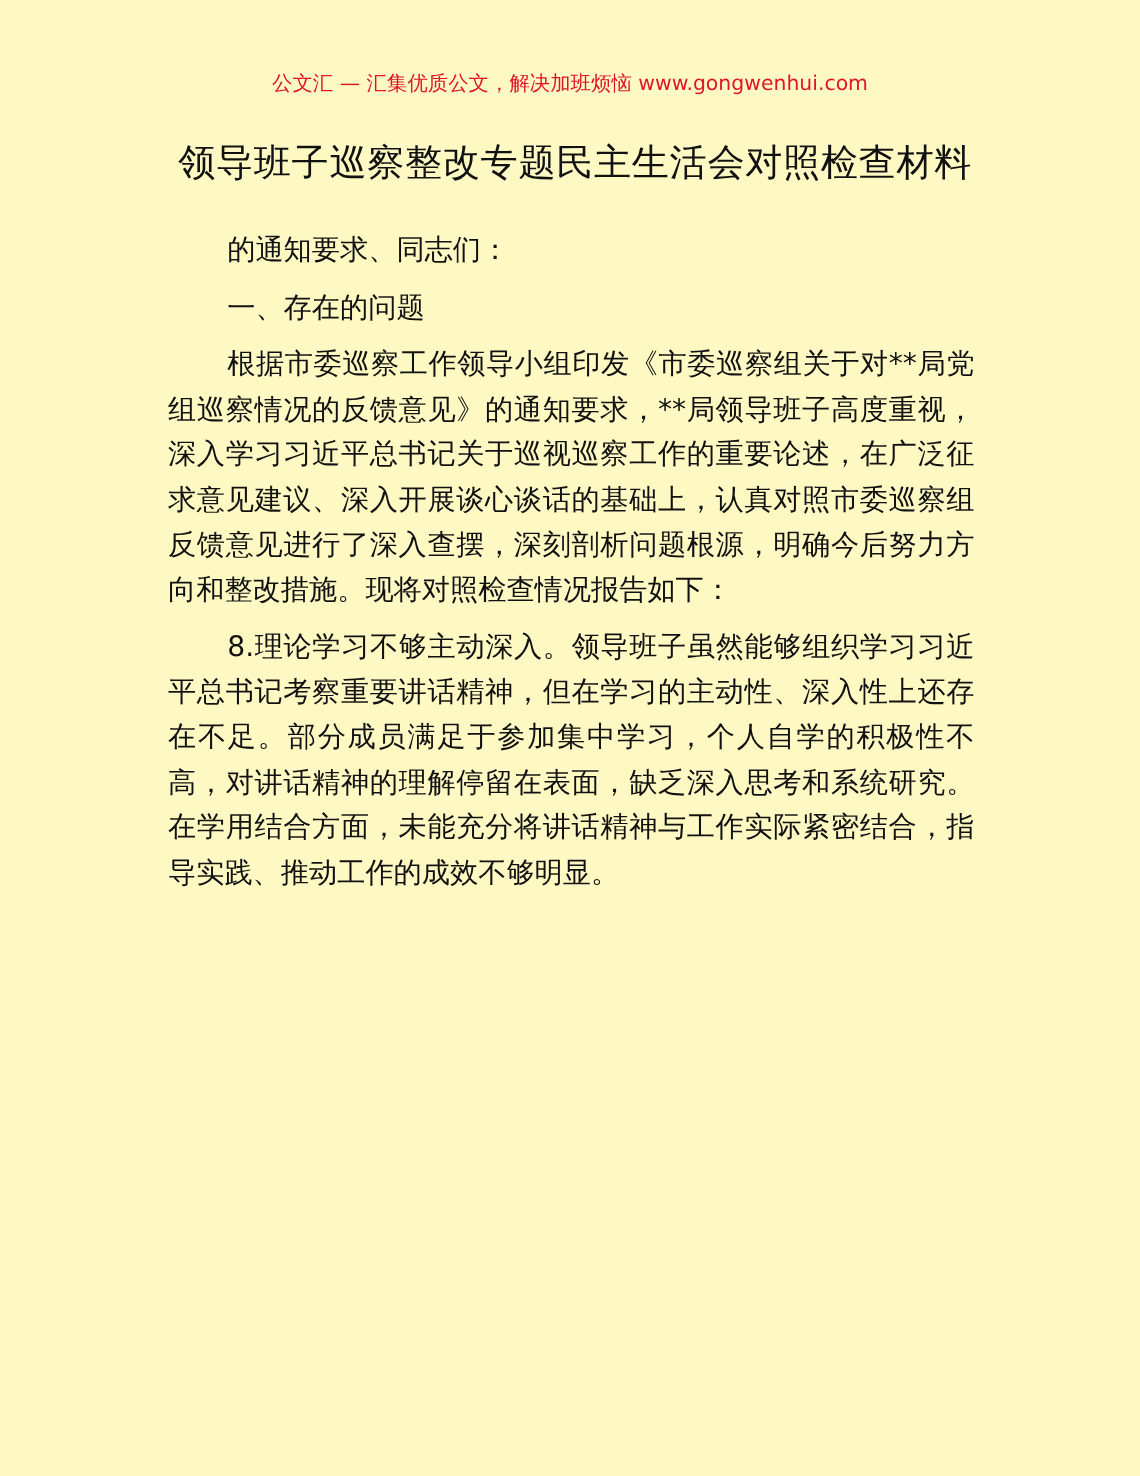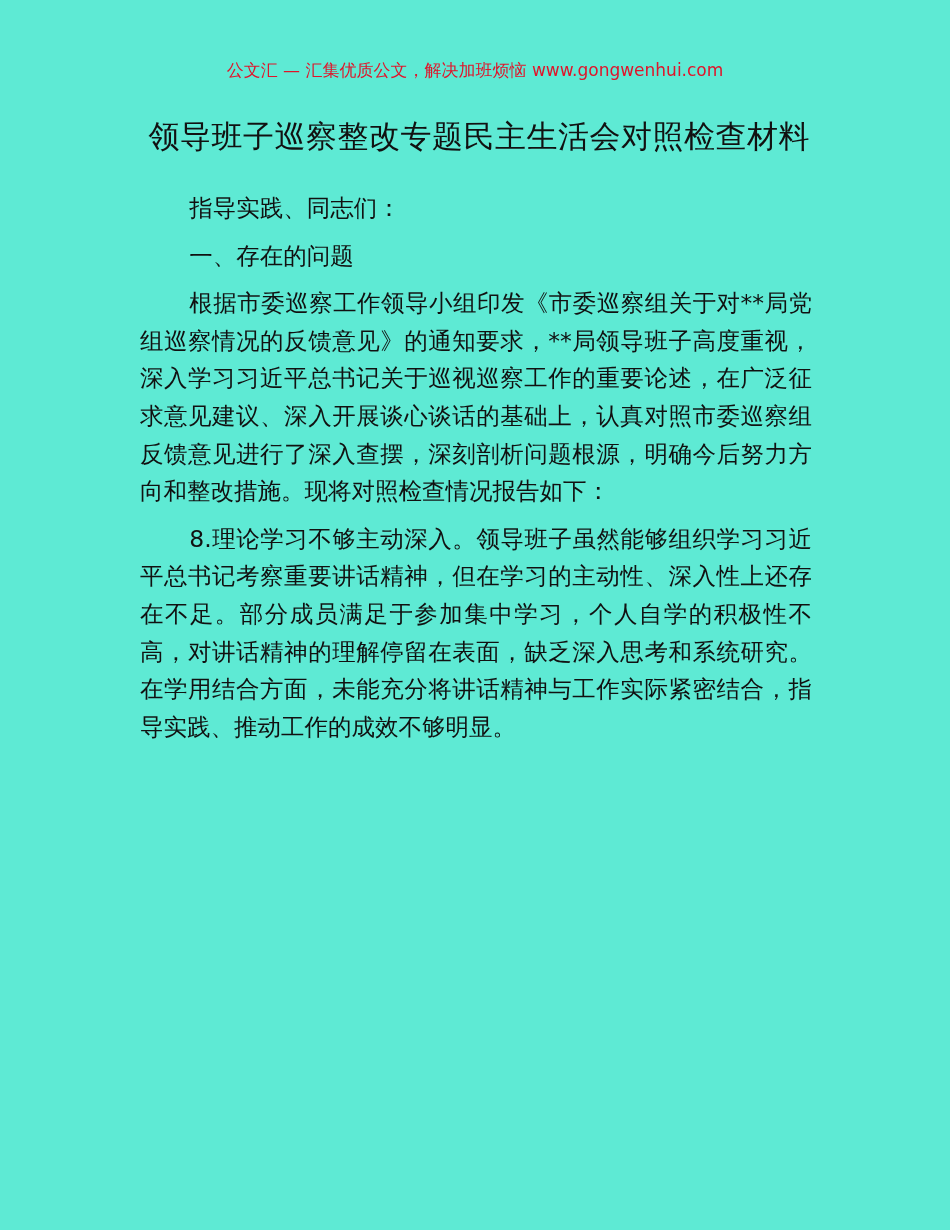--- a/index.html
+++ b/index.html
@@ -13,21 +13,21 @@
       overflow: hidden;
       position: relative;
       font-family: "DejaVu Sans", "Liberation Sans", sans-serif;
       color: #111111;
     }
     .page {
       position: absolute;
       left: 0; top: 0;
       width: 950px;
       height: 1230px;
-      background: #5eead4;
+      background: #fef9c3;
     }
     .banner {
       position: absolute;
       top: 58px;
       left: 0;
       width: 950px;
       text-align: center;
       font-size: 17px;
       line-height: 24px;
       color: #e0142a;
@@ -65,21 +65,21 @@
 </head>
 <body>
 
 <div class="page">
 
   <div class="banner">公文汇 — 汇集优质公文，解决加班烦恼 www.gongwenhui.com</div>
 
   <div class="title">领导班子巡察整改专题民主生活会对照检查材料</div>
 
   <div class="body-text">
-    <p class="para">指导实践、同志们：</p>
+    <p class="para">的通知要求、同志们：</p>
 
     <p class="para heading-1">一、存在的问题</p>
 
     <p class="para">根据市委巡察工作领导小组印发《市委巡察组关于对**局党组巡察情况的反馈意见》的通知要求，**局领导班子高度重视，深入学习习近平总书记关于巡视巡察工作的重要论述，在广泛征求意见建议、深入开展谈心谈话的基础上，认真对照市委巡察组反馈意见进行了深入查摆，深刻剖析问题根源，明确今后努力方向和整改措施。现将对照检查情况报告如下：</p>
 
 
     <p class="para">8.理论学习不够主动深入。领导班子虽然能够组织学习习近平总书记考察重要讲话精神，但在学习的主动性、深入性上还存在不足。部分成员满足于参加集中学习，个人自学的积极性不高，对讲话精神的理解停留在表面，缺乏深入思考和系统研究。在学用结合方面，未能充分将讲话精神与工作实际紧密结合，指导实践、推动工作的成效不够明显。</p>
 
   </div>
 

